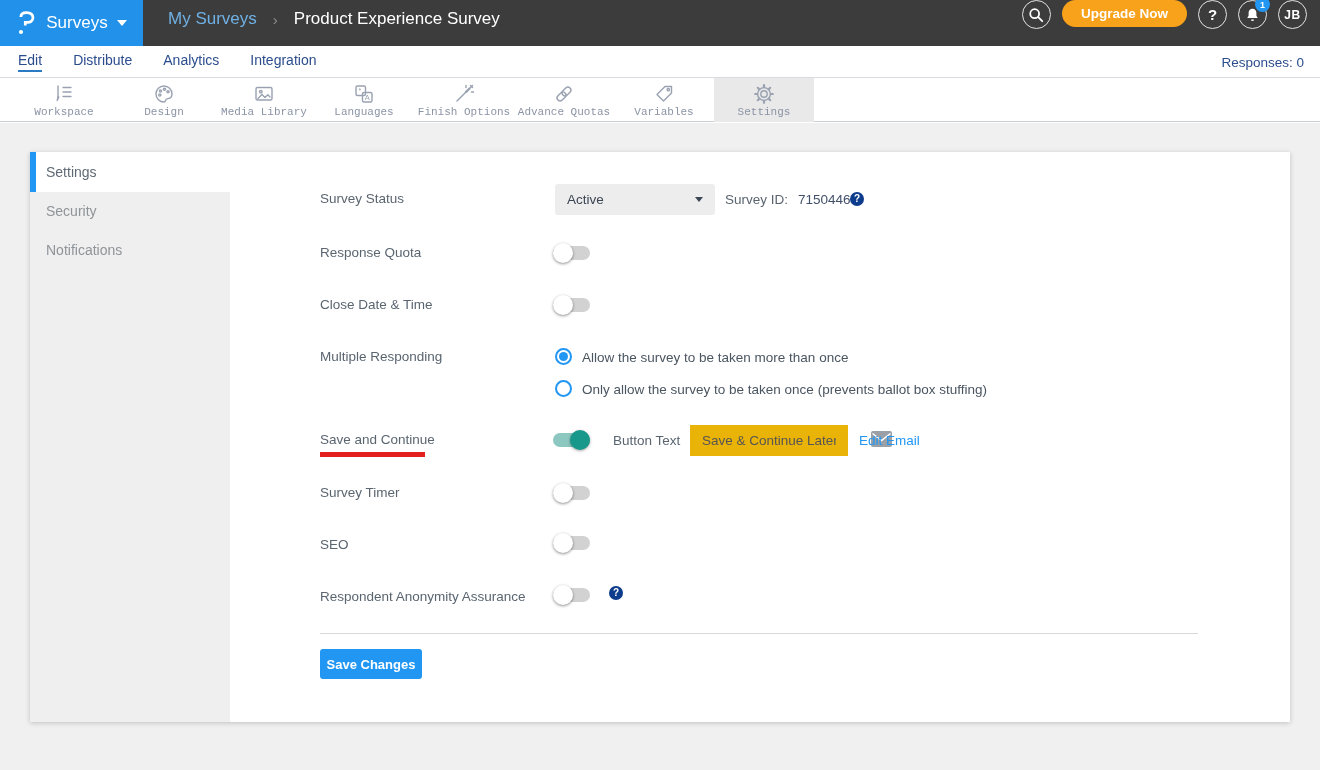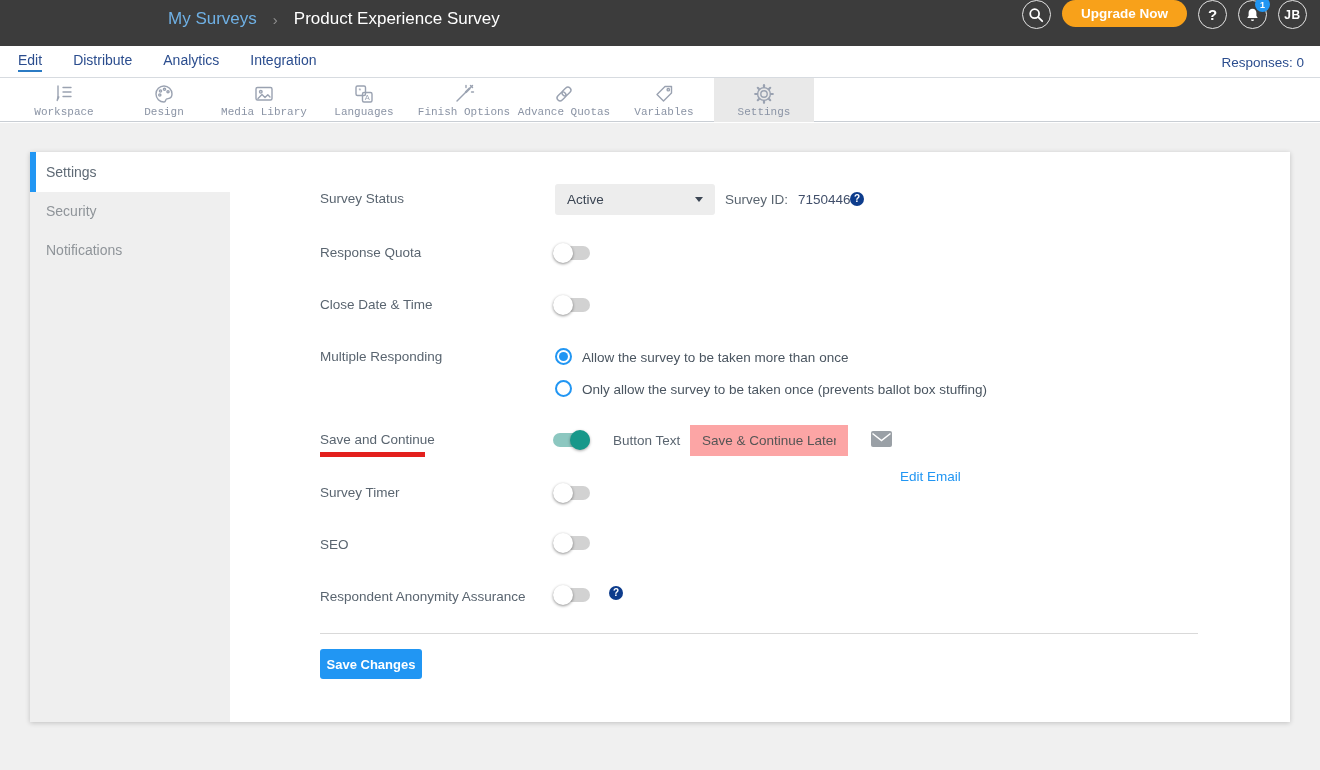--- a/index.html
+++ b/index.html
@@ -66,31 +66,39 @@
   .toggle.on .track { background:#8cc7c0; }
   .toggle.on .knob { left:17px; background:#17988a; box-shadow:0 1px 3px rgba(0,0,0,.35); }
 
   
   .radio { position:absolute; width:17px; height:17px; border:2px solid #2196f3; border-radius:50%; cursor:pointer; }
   .radio.sel::after { content:""; position:absolute; left:2px; top:2px; width:9px; height:9px; border-radius:50%; background:#2196f3; }
   .radio-lbl { position:absolute; font-size:13.5px; color:#4a5560; white-space:nowrap; }
 
   .red-bar { position:absolute; left:290px; top:300px; width:105px; height:5px; background:#e3201d; }
 
-  .text-input { position:absolute; left:660px; top:273px; width:158px; height:31px; background:#fca5a5; border:none; font-family:"Liberation Sans", sans-serif; font-size:13.5px; color:#555; padding:0 12px; }
+  .text-input { position:absolute; left:660px; top:273px; width:158px; height:31px; background:#eab308; border:none; font-family:"Liberation Sans", sans-serif; font-size:13.5px; color:#555; padding:0 12px; }
 
   .link { position:absolute; font-size:13.5px; color:#2196f3; cursor:pointer; white-space:nowrap; }
 
   .divider { position:absolute; left:290px; top:481px; width:878px; height:1px; background:#d9d9d9; }
   .save-btn { position:absolute; left:290px; top:497px; width:102px; height:30px; background:#2196f3; border-radius:3px; color:#fff; font-size:13px; font-weight:bold; display:flex; align-items:center; justify-content:center; cursor:pointer; }
 </style>
 </head>
 <body>
 
 <div class="topbar">
+  <div class="logo-box">
+    <svg width="21" height="27" viewBox="0 0 26 32">
+      <path d="M6 8 C6 3.5 9 2.5 13 2.5 C18 2.5 21 4.5 21 9 C21 13 17.5 14.5 14.5 14.5 L11.5 14.5 L11.5 18.5" stroke="#fff" stroke-width="3.4" fill="none"></path>
+      <circle cx="6.2" cy="26.5" r="2.6" fill="#fff"></circle>
+    </svg>
+    <span class="brand">Surveys</span>
+    <span class="caret-down"></span>
+  </div>
   <div class="breadcrumb">
     <span class="bc-parent">My Surveys</span>
     <span class="bc-sep">›</span>
     <span class="bc-current">Product Experience Survey</span>
   </div>
   <div class="top-right">
     <div class="circle-btn">
       <svg width="16" height="16" viewBox="0 0 18 18">
         <circle cx="7.5" cy="7.5" r="5" stroke="#fff" stroke-width="2" fill="none"></circle>
         <line x1="11.5" y1="11.5" x2="16" y2="16" stroke="#fff" stroke-width="2" stroke-linecap="round"></line>
@@ -275,21 +283,21 @@
   <div class="toggle on" style="left:523px; top:278px;">
       <span class="track"></span>
       <span class="knob"></span>
     </div>
   <div class="lbl" style="left:583px; top:281px;">Button Text</div>
   <input class="text-input" type="text" value="Save &amp; Continue Later" style="">
   <svg class="abs" style="left:841px; top:279px;" width="21" height="16" viewBox="0 0 21 16">
     <rect x="0" y="0" width="21" height="16" rx="2" fill="#9aa0a6"></rect>
     <path d="M1.5 2.5 L10.5 9.5 L19.5 2.5" stroke="#fff" stroke-width="1.5" fill="none"></path>
   </svg>
-  <div class="link" style="left:870px; top:281px;margin-top:36px;">Edit Email</div>
+  <div class="link" style="left:829px; top:281px;">Edit Email</div>
 
   <div class="lbl" style="left:290px; top:333px;">Survey Timer</div>
   <div class="toggle" style="left:523px; top:331px;">
       <span class="track"></span>
       <span class="knob"></span>
     </div>
 
   <div class="lbl" style="left:290px; top:385px;">SEO</div>
   <div class="toggle" style="left:523px; top:381px;">
       <span class="track"></span>

